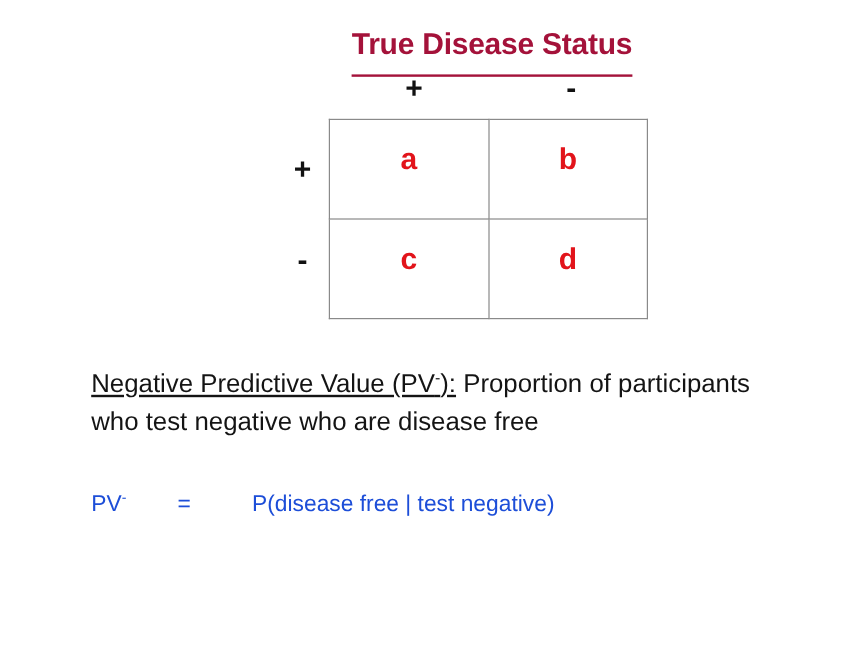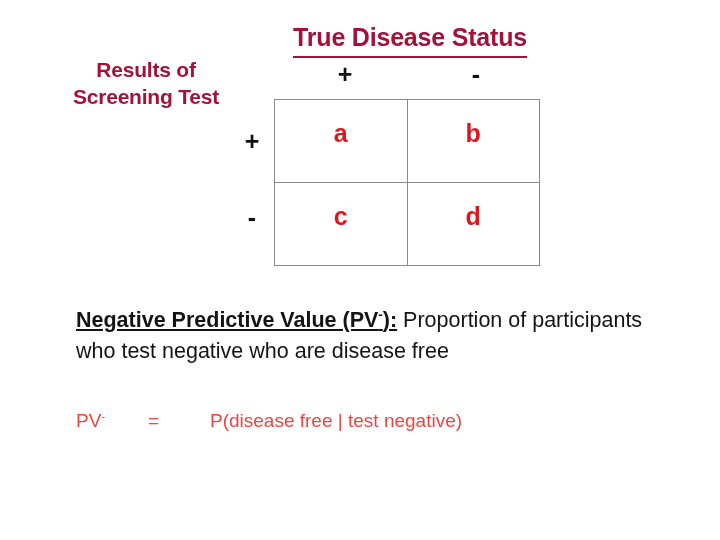--- a/index.html
+++ b/index.html
@@ -36,21 +36,21 @@
     text-align: center;
     font-size: 25px;
     font-weight: bold;
     color: #A4123A;
     letter-spacing: -0.2px;
     line-height: 1.05;
     white-space: nowrap;
   }
   .col-title .ul-text {
     border-bottom: 2.5px solid #A4123A;
-    padding-bottom: 5px;
+    padding-bottom: 11px;
   }
 
   
   .row-title {
     position: absolute;
     left: 30px;
     top: 56px;
     width: 232px;
     text-align: center;
     font-size: 21px;
@@ -121,40 +121,40 @@
     position: absolute;
     left: 76px;
     top: 305px;
     width: 594px;
     font-size: 21.5px;
     color: #141414;
     line-height: 1.42;
     text-align: left;
   }
   .definition .term {
-    font-weight: bold;
+    font-weight: normal;
     text-decoration: underline;
     text-underline-offset: 2px;
   }
   .definition .body-text {
     font-weight: normal;
   }
   sup.minus-sup {
     font-size: 0.62em;
     vertical-align: super;
     line-height: 0;
   }
 
   
   .formulas {
     position: absolute;
     left: 76px;
     top: 408px;
     width: 560px;
-    color: #ef4444;
+    color: #1d4ed8;
     font-size: 19px;
     line-height: 1.32;
   }
   .formula-row {
     display: block;
     white-space: nowrap;
     height: 25px;
   }
   .formula-row .f-label {
     display: inline-block;
@@ -170,24 +170,20 @@
 </style>
 </head>
 <body>
 
 <div class="slide">
 
   <div class="col-title">
     <span class="ul-text">True Disease Status</span>
   </div>
 
-  <div class="row-title">
-    <div>Results of</div>
-    <div>Screening Test</div>
-  </div>
 
   <div class="col-head plus">+</div>
   <div class="col-head minus">-</div>
 
   <div class="row-head plus">+</div>
   <div class="row-head minus">-</div>
 
   <table class="matrix">
     <tbody>
         <tr>

